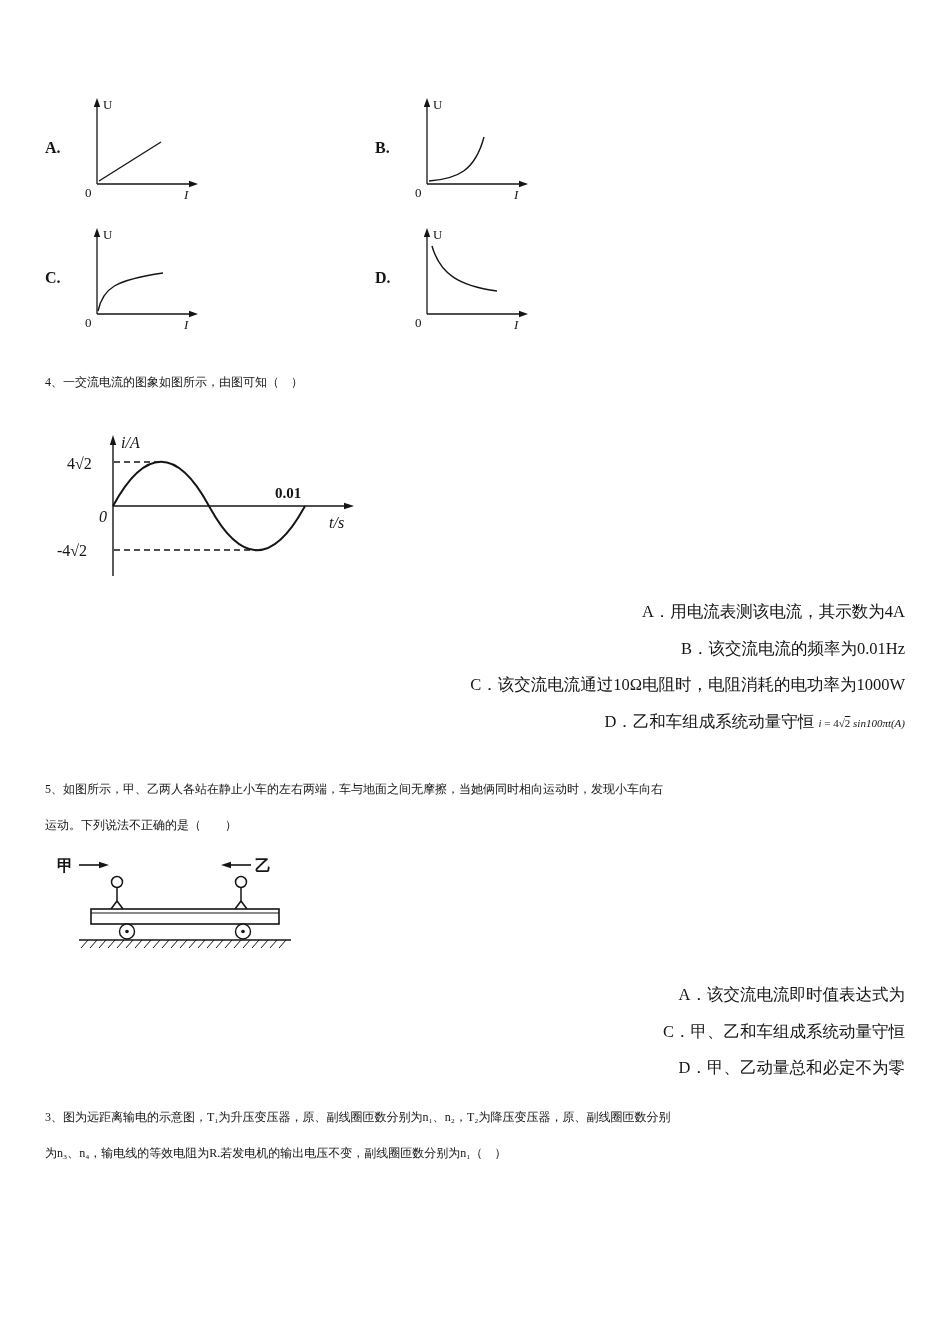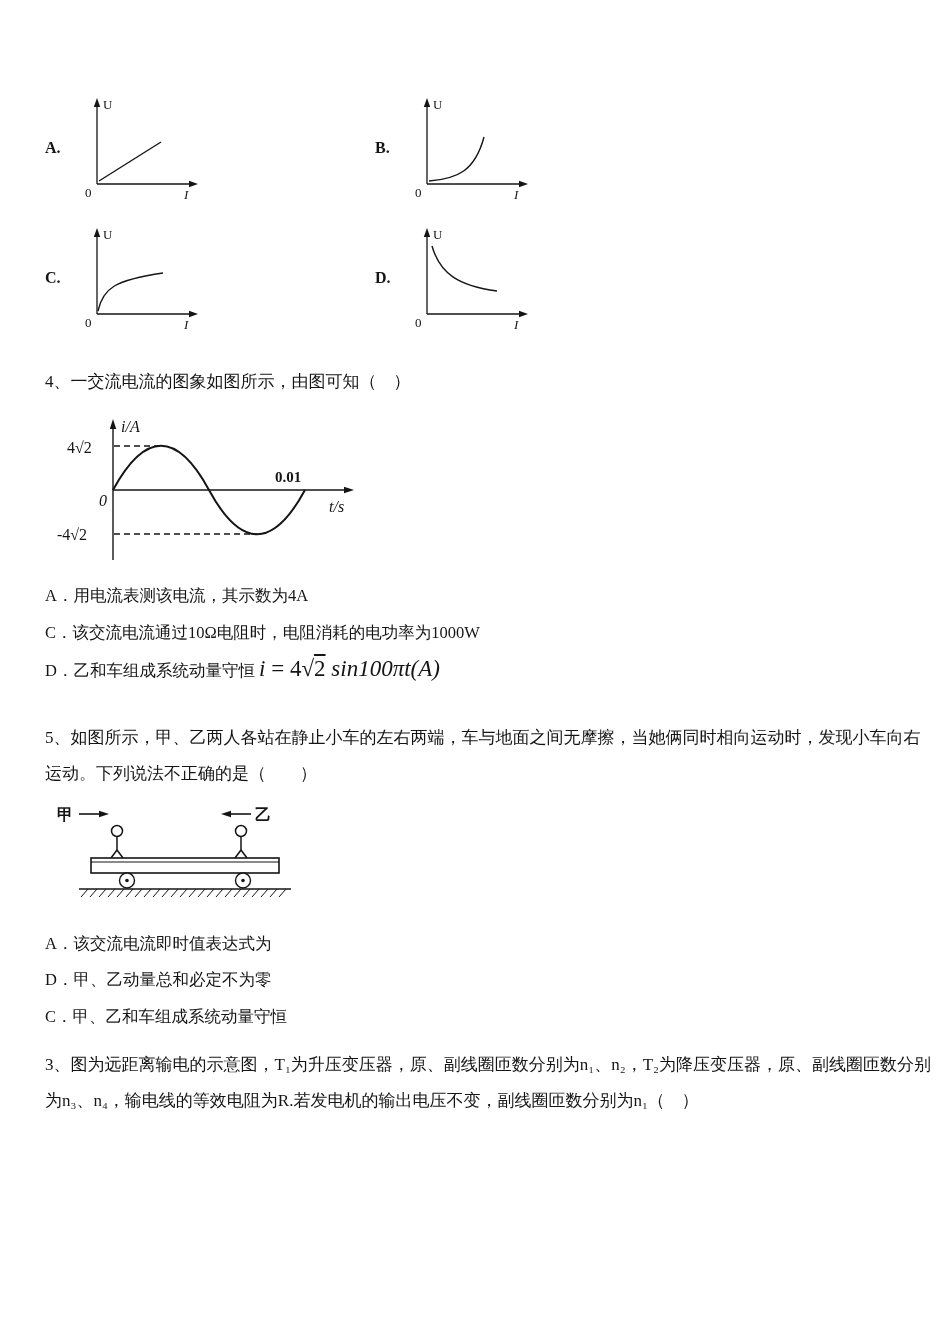--- a/index.html
+++ b/index.html
@@ -5,28 +5,28 @@
   html,body { margin:0; padding:0; background:#e8e8e8; }
   .page {
     width:950px; min-height:1344px; background:#ffffff; margin:0 auto;
     font-family:"Liberation Serif","DejaVu Serif","DejaVu Sans",serif;
     color:#151515; padding:92px 45px 40px 45px; box-sizing:border-box;
   }
   svg { display:block; }
   .graph-row { display:flex; margin-bottom:18px; }
   .graph-cell { display:flex; align-items:center; width:330px; }
   .opt-letter { font-weight:bold; font-size:16px; width:30px; flex:0 0 30px; }
-  .stem { font-size:17px; margin-top:30px; }
+  .stem { font-size:12px; margin-top:30px; }
   .stem-line { white-space:nowrap; line-height:36px; }
   .options { margin-top:8px; }
-  .opt { font-size:16.5px; line-height:36.5px; white-space:nowrap; }
-  .formula { font-size:23px; font-style:italic; font-family:"Liberation Serif",serif; }
+  .opt { font-size:16.5px; line-height:36.5px; white-space:nowrap;text-align:right; }
+  .formula { font-size:11px; font-style:italic; font-family:"Liberation Serif",serif; }
   .over { text-decoration:overline; }
   .fig-wrap { margin:8px 0 2px 0; }
-  .sine-wrap { margin:12px 0 2px 6px; }
+  .sine-wrap { margin:28px 0 2px 6px; }
   text { fill:#151515; }
 </style>
 </head>
 <body>
 
 <div class="page">
 
   <section>
     <div class="graph-row">
 
@@ -115,20 +115,21 @@
         <line x1="63" y1="122" x2="206" y2="122" stroke="#151515" stroke-width="1.3" stroke-dasharray="6,4"></line>
 
         <text x="224" y="70" font-size="15" font-weight="bold">0.01</text>
 
         <path d="M 62,78 C 94,19 126,19 158,78 C 190,137 222,137 254,78" fill="none" stroke="#151515" stroke-width="2"></path>
       </svg>
     </div>
 
     <div class="options">
       <div class="opt">A．用电流表测该电流，其示数为4A</div>
+      <div class="opt">B．该交流电流的频率为0.01Hz</div>
       <div class="opt">C．该交流电流通过10Ω电阻时，电阻消耗的电功率为1000W</div>
       <div class="opt">
         <span>D．乙和车组成系统动量守恒</span>
         <span class="formula"><span>i</span><span style="font-style:normal"> = 4</span><span style="font-style:normal">√</span><span class="over" style="font-style:normal">2</span><span> sin100πt(A)</span></span>
       </div>
     </div>
   </section>
 
   <section>
     <div class="stem">
@@ -167,22 +168,22 @@
         <circle cx="198" cy="80.5" r="7.5" fill="#ffffff" stroke="#151515" stroke-width="1.4"></circle>
         <circle cx="198" cy="80.5" r="1.8" fill="#151515"></circle>
 
         <line x1="34" y1="89" x2="246" y2="89" stroke="#151515" stroke-width="1.4"></line>
         <path d="M36,97 L43,89 M45,97 L52,89 M54,97 L61,89 M63,97 L70,89 M72,97 L79,89 M81,97 L88,89 M90,97 L97,89 M99,97 L106,89 M108,97 L115,89 M117,97 L124,89 M126,97 L133,89 M135,97 L142,89 M144,97 L151,89 M153,97 L160,89 M162,97 L169,89 M171,97 L178,89 M180,97 L187,89 M189,97 L196,89 M198,97 L205,89 M207,97 L214,89 M216,97 L223,89 M225,97 L232,89 M234,97 L241,89" stroke="#151515" stroke-width="1"></path>
       </svg>
     </div>
 
     <div class="options">
       <div class="opt">A．该交流电流即时值表达式为</div>
+      <div class="opt">C．甲、乙和车组成系统动量守恒</div>
       <div class="opt">D．甲、乙动量总和必定不为零</div>
-      <div class="opt">C．甲、乙和车组成系统动量守恒</div>
     </div>
   </section>
 
   <section>
     <div class="stem" style="margin-top:12px">
       <div class="stem-line">3、图为远距离输电的示意图，T₁为升压变压器，原、副线圈匝数分别为n₁、n₂，T₂为降压变压器，原、副线圈匝数分别</div>
       <div class="stem-line">为n₃、n₄，输电线的等效电阻为R.若发电机的输出电压不变，副线圈匝数分别为n₁（　）</div>
     </div>
   </section>
 

